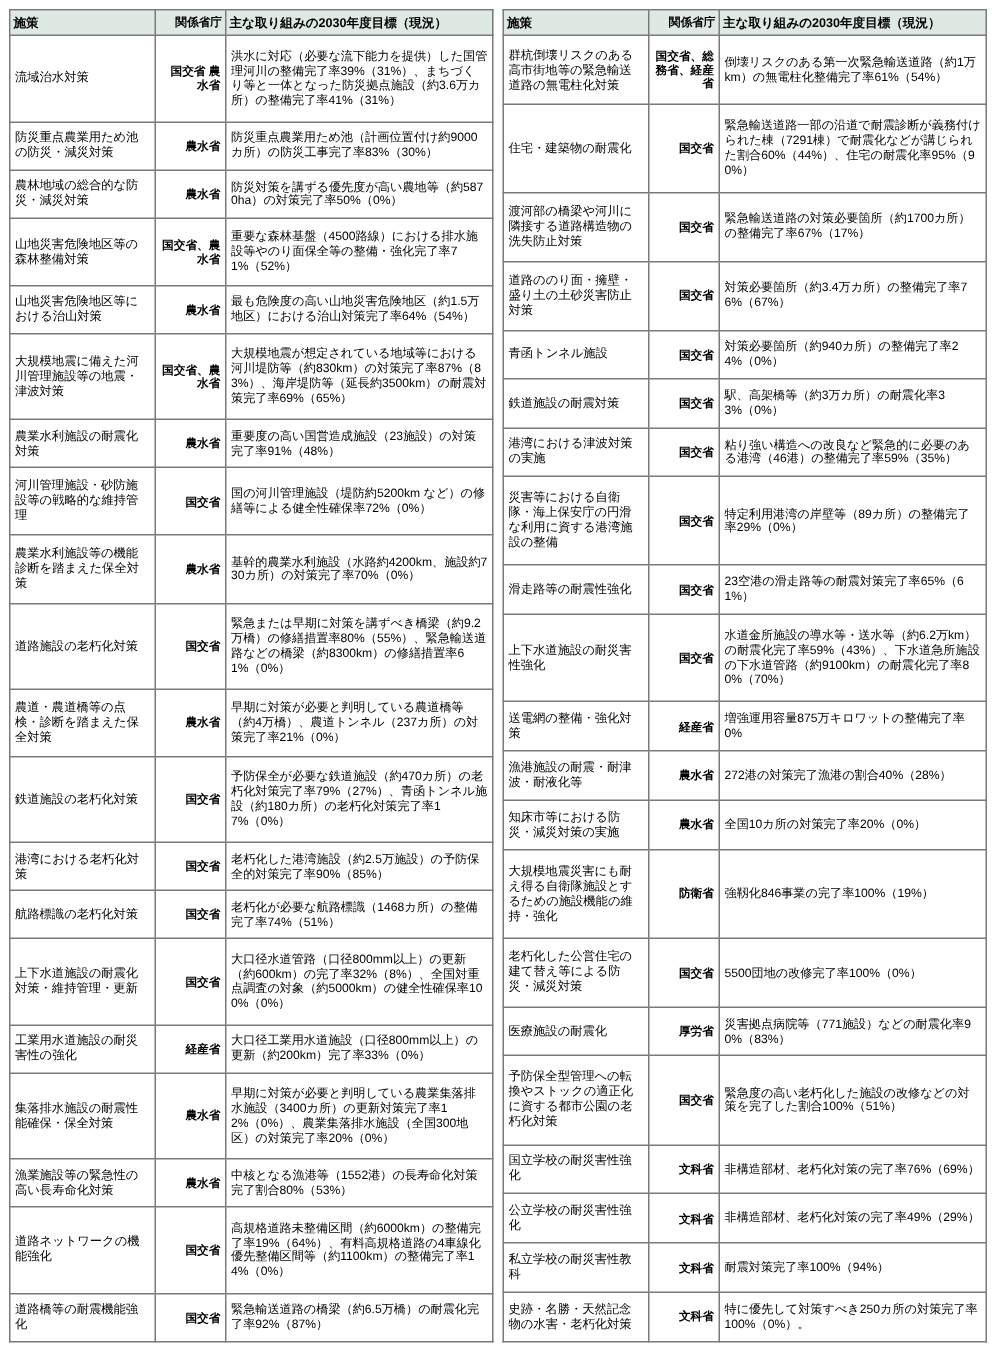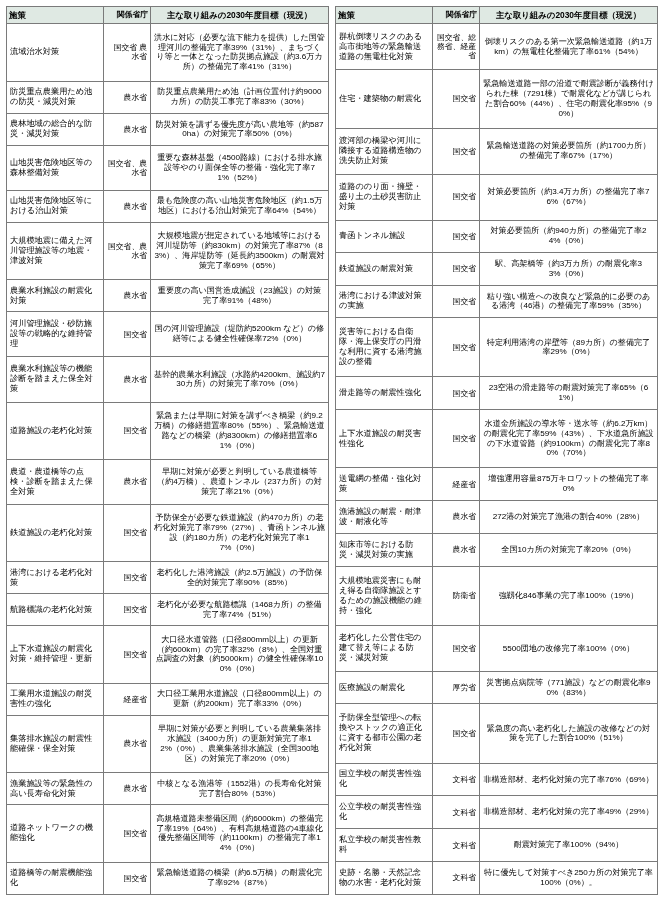--- a/index.html
+++ b/index.html
@@ -32,24 +32,24 @@
   }
   thead th{
     background:#dfe9e3;
     text-align:center;
     font-weight:bold;
     font-size:8.4px;
     padding:3px 2px;
   }
   .c-measure{width:92px;text-align:left;}
   .c-ministry{width:42px;text-align:right;font-size:7.8px;}
-  .c-target{width:auto;text-align:center;}
+  .c-target{width:auto;text-align:left;}
   td.c-measure{font-size:8.2px;}
   td.c-target{font-size:8.1px;}
-  td.c-ministry{line-height:1.18;}
+  td.c-ministry{line-height:1.18;font-weight:bold;}
 </style>
 </head>
 <body>
 
 <div class="page">
 
   <table>
     <thead>
       <tr>
         <th class="c-measure">施策</th>

